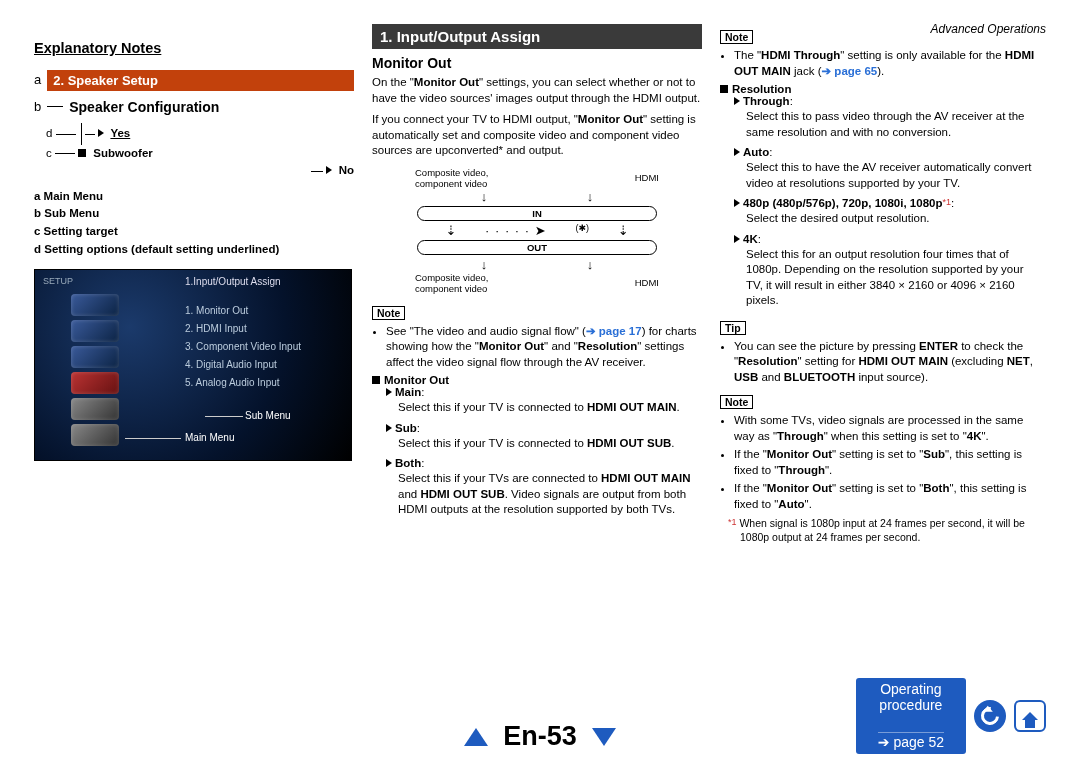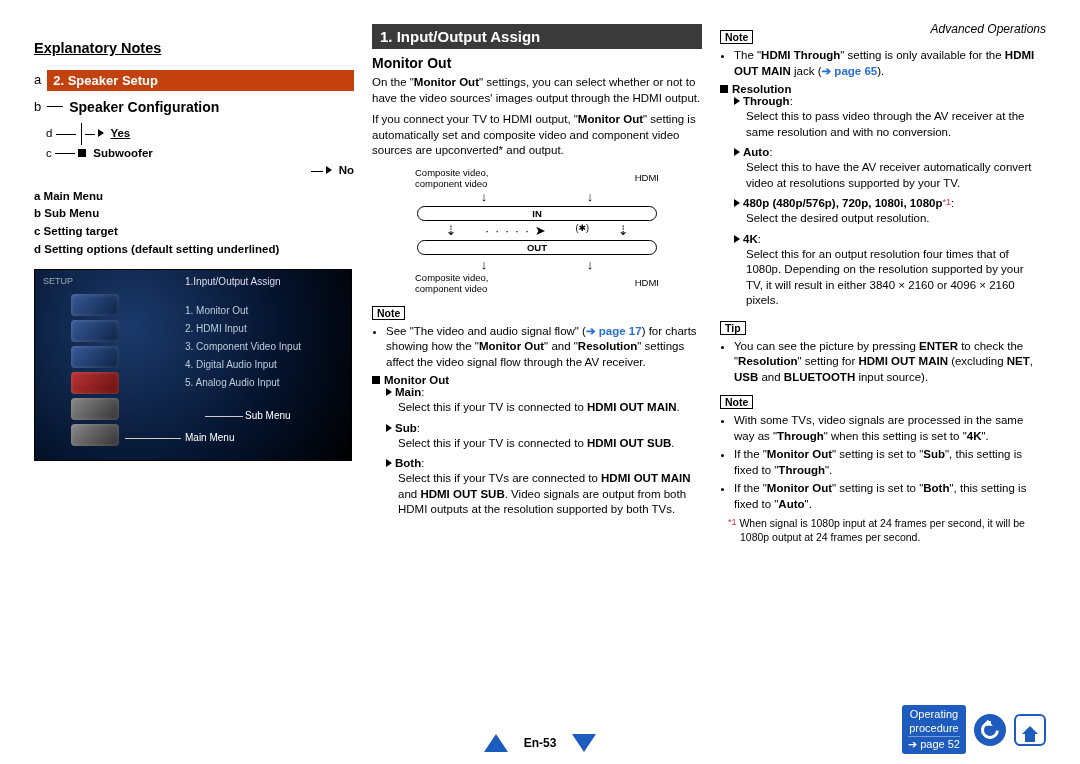--- a/index.html
+++ b/index.html
@@ -163,28 +163,28 @@
   .footer .navtri-up {
     display:inline-block; width:0;height:0;
     border-left:12px solid transparent; border-right:12px solid transparent;
     border-bottom:18px solid #1e5bbf; vertical-align:middle; margin:0 6px;
   }
   .footer .navtri-dn {
     display:inline-block; width:0;height:0;
     border-left:12px solid transparent; border-right:12px solid transparent;
     border-top:18px solid #1e5bbf; vertical-align:middle; margin:0 6px;
   }
-  .footer .pg { font-size:12px; font-weight:bold; vertical-align:middle; margin:0 6px;}
+  .footer .pg { font-size:27px; font-weight:bold; vertical-align:middle; margin:0 6px;}
 
   .btm-right {
     position:absolute; right:34px; bottom:10px; display:flex; align-items:center; gap:8px;
   }
   .op-badge {
-    background:#1e5bbf; color:#fff; font-size:11px; text-align:center;
-    padding:3px 6px; border-radius:3px; line-height:1.2;
+    background:#1e5bbf; color:#fff; font-size:14px; text-align:center;
+    padding:3px 22px; border-radius:3px; line-height:1.2;
   }
   .circ-btn {
     width:32px; height:32px; border-radius:16px; background:#1e5bbf;
     display:flex; align-items:center; justify-content:center; color:#fff;
   }
   .home-btn {
     width:32px; height:32px; border-radius:6px; border:2px solid #1e5bbf;
     display:flex; align-items:center; justify-content:center; color:#1e5bbf;
   }
   .back-arc {
@@ -387,21 +387,21 @@
   <div class="footer">
     <span class="navtri-up"></span>
     <span class="pg">En-53</span>
     <span class="navtri-dn"></span>
   </div>
 
   <div class="btm-right">
     <div class="op-badge">
       <div>Operating</div>
       <div>procedure</div>
-      <div style="border-top:1px solid rgba(255,255,255,0.4);margin-top:1px;padding-top:1px;">➔ page 52</div>
+      <div style="border-top:1px solid rgba(255,255,255,0.4);margin-top:18px;padding-top:1px;">➔ page 52</div>
     </div>
     <div class="circ-btn">
       <div class="back-arc"></div>
     </div>
     <div class="home-btn">
       <div class="house"></div>
     </div>
   </div>
 </div>
 

